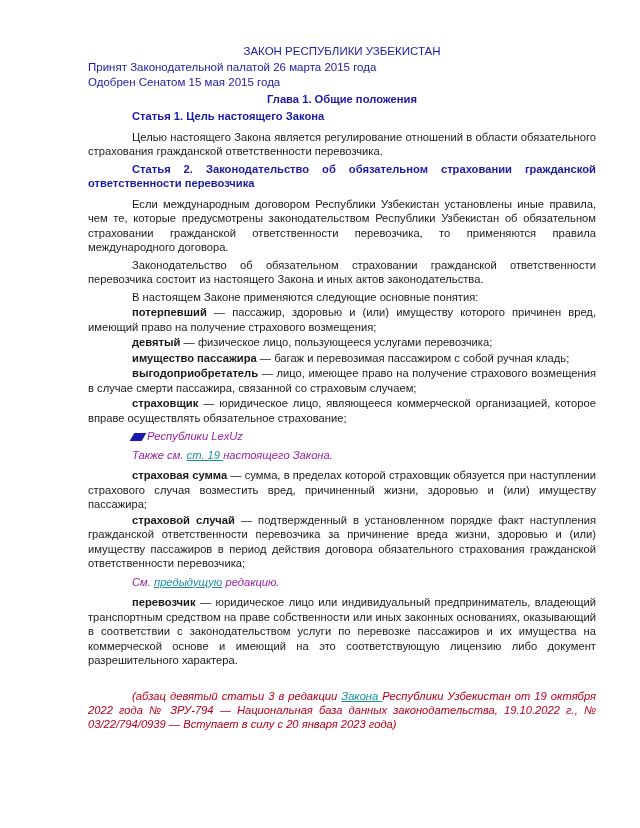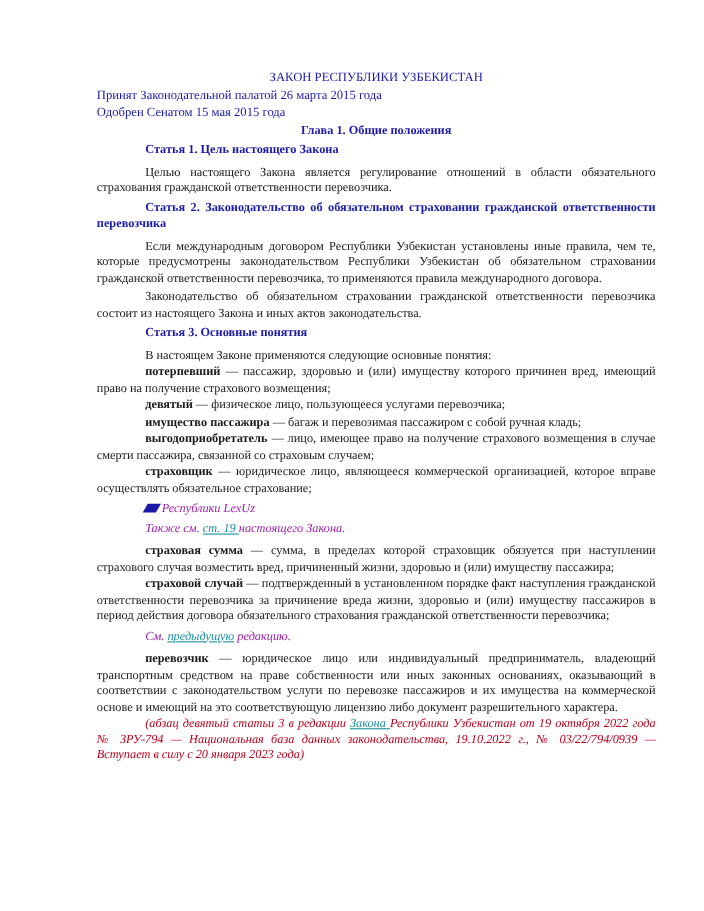--- a/index.html
+++ b/index.html
@@ -1,55 +1,54 @@
 <!DOCTYPE html>
 <html><head>
   <meta charset="utf-8">
   <style>
     html, body { margin: 0; padding: 0; background: #ffffff; }
     body { width: 640px; height: 828px; overflow: hidden; position: relative; }
     .page {
-      position: absolute; left: 88px; top: 64px; width: 508px;
-      font-family: Liberation Serif, serif;
+      position: absolute; left: 88px; top: 44px; width: 508px;
+      font-family: Liberation Sans, sans-serif;
       font-size: 11.2px; line-height: 14.5px; color: #1a1a1a;
     }
     .center { text-align: center; }
     .act-type { color: #1a1aa6; font-size: 11.5px; margin-bottom: 1px; }
     .act-title { color: #1a1aa6; font-weight: bold; font-size: 11.5px; margin-bottom: 6px; }
     .accept { color: #1a1aa6; font-size: 11.5px; line-height: 15px; }
     .chapter { color: #1a1aa6; font-weight: bold; text-align: center; margin-top: 2px; margin-bottom: 3px; }
     .article { color: #1a1aa6; font-weight: bold; text-indent: 44px; text-align: justify; margin-bottom: 6px; }
     p { margin: 0 0 3px 0; text-indent: 44px; text-align: justify; }
     p.tight { margin-bottom: 1px; }
     b { font-weight: bold; }
     .comment { color: #9a1fa8; font-style: italic; text-indent: 44px; margin: 4px 0 6px 0; }
     .comment a, .red a { color: #1a8fa0; text-decoration: underline; }
     .comment-icon { display: inline-block; width: 12px; height: 8px; background: #1a1aa6;
       transform: skewX(-30deg); margin-right: 3px; vertical-align: -1px; }
     .red { color: #b8001a; font-style: italic; text-indent: 44px; text-align: justify; line-height: 14px; }
-    .sp1 { margin-top: 1px; }
+    .sp1 { margin-top: 21px; }
   </style>
 </head>
 <body>
 
 <div class="page">
   <div class="center act-type">ЗАКОН РЕСПУБЛИКИ УЗБЕКИСТАН</div>
   <div class="accept">Принят Законодательной палатой 26 марта 2015 года</div>
   <div class="accept">Одобрен Сенатом 15 мая 2015 года</div>
 
   <div class="chapter">Глава 1. Общие положения</div>
 
   <div class="article">Статья 1. Цель настоящего Закона</div>
   <p>Целью настоящего Закона является регулирование отношений в области обязательного страхования гражданской ответственности перевозчика.</p>
 
   <div class="article">Статья 2. Законодательство об обязательном страховании гражданской ответственности перевозчика</div>
   <p>Если международным договором Республики Узбекистан установлены иные правила, чем те, которые предусмотрены законодательством Республики Узбекистан об обязательном страховании гражданской ответственности перевозчика, то применяются правила международного договора.</p>
   <p>Законодательство об обязательном страховании гражданской ответственности перевозчика состоит из настоящего Закона и иных актов законодательства.</p>
 
-  <div class="article">Статья 3. Основные понятия</div>
   <p class="tight">В настоящем Законе применяются следующие основные понятия:</p>
 
   <p class="tight"><b>потерпевший</b><span> — пассажир, здоровью и (или) имуществу которого причинен вред, имеющий право на получение страхового возмещения;</span></p>
   <p class="tight"><b>девятый</b><span> — физическое лицо, пользующееся услугами перевозчика;</span></p>
   <p class="tight"><b>имущество пассажира</b><span> — багаж и перевозимая пассажиром с собой ручная кладь;</span></p>
   <p class="tight"><b>выгодоприобретатель</b><span> — лицо, имеющее право на получение страхового возмещения в случае смерти пассажира, связанной со страховым случаем;</span></p>
   <p class="tight"><b>страховщик</b><span> — юридическое лицо, являющееся коммерческой организацией, которое вправе осуществлять обязательное страхование;</span></p>
 
   <div class="comment" style="margin-bottom:4px"><span class="comment-icon"></span><span>Республики LexUz</span></div>
   <div class="comment" style="margin-top:0"><span>Также см. </span><a>ст. 19 </a><span>настоящего Закона.</span></div>

